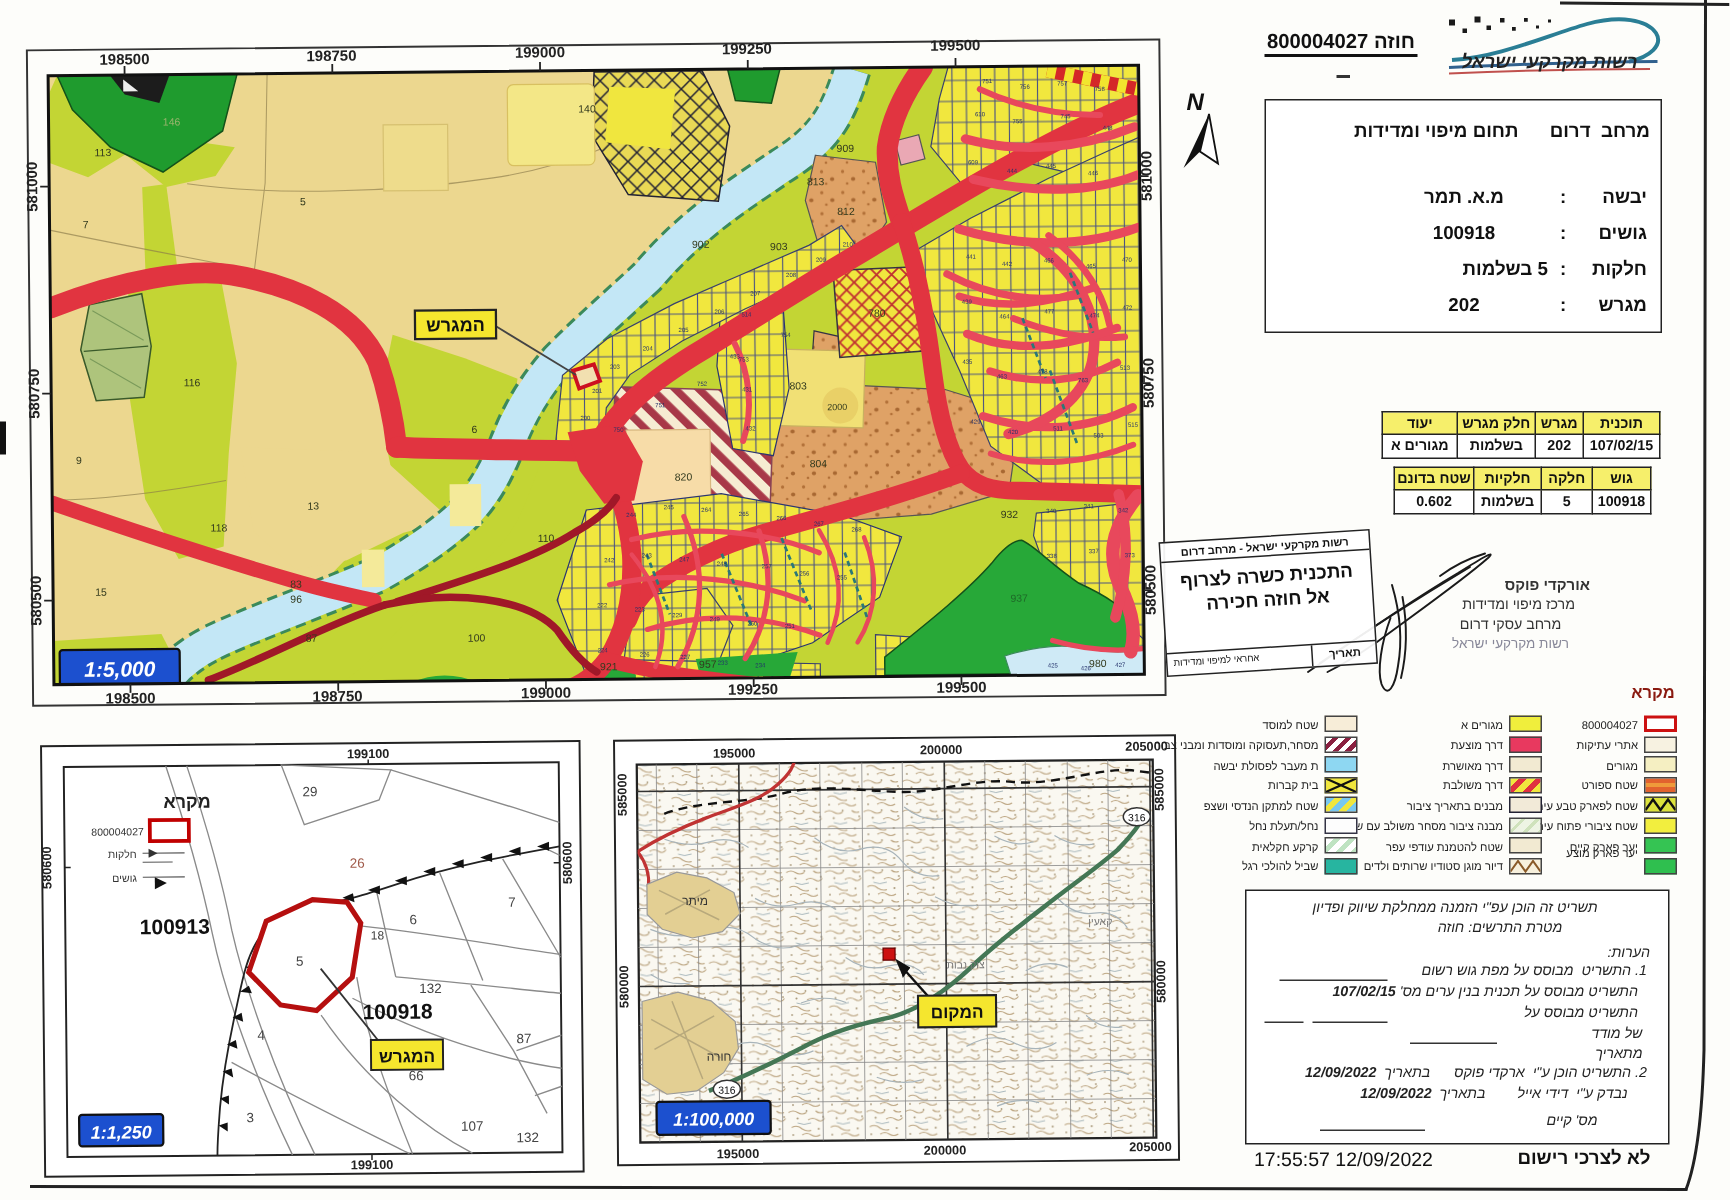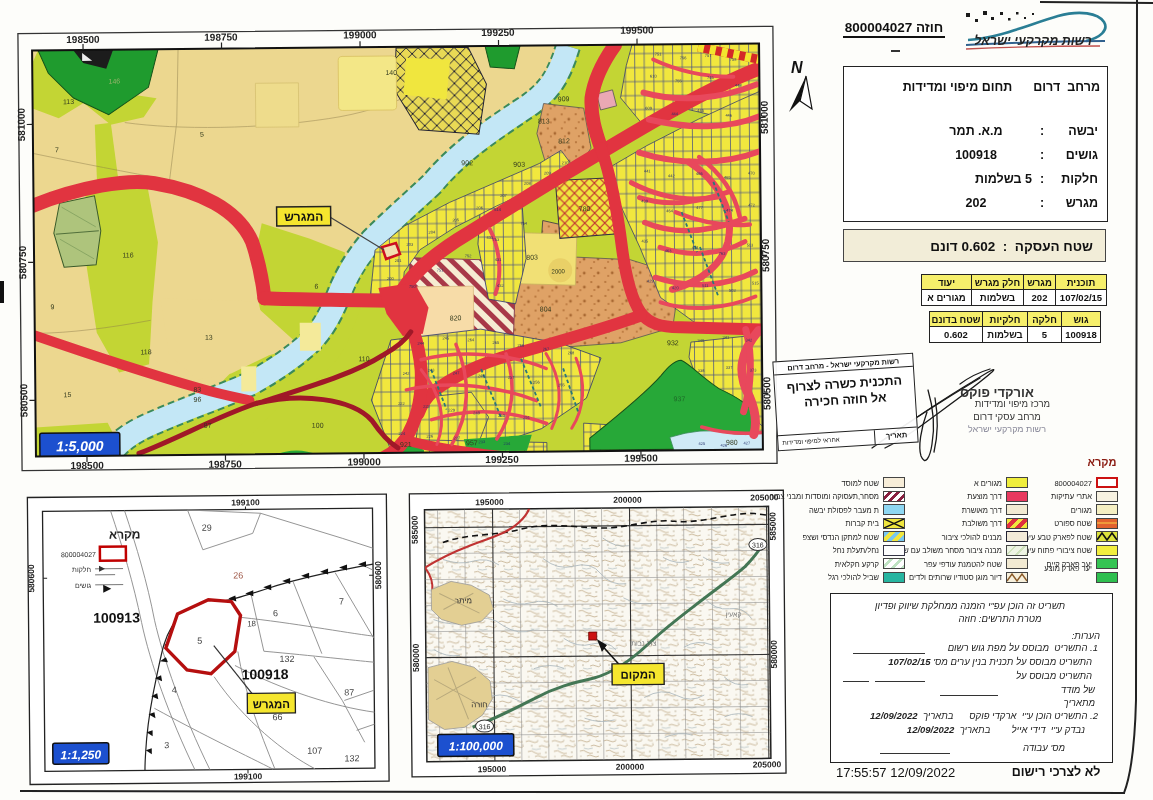--- a/index.html
+++ b/index.html
@@ -632,21 +632,20 @@
 <div class="abs" style="left:920px;top:148px;width:112px;text-align:center;font-size:12.5px;font-weight:bold;color:#111;">100918</div>
 
 <div class="abs rtl" style="left:1058px;top:172px;width:40px;font-size:12.5px;font-weight:bold;color:#111;">חלקות</div>
 <div class="abs" style="left:1040px;top:172px;font-size:12.5px;font-weight:bold;color:#111;">:</div>
 <div class="abs rtl" style="left:920px;top:172px;width:112px;text-align:right;font-size:12.5px;font-weight:bold;color:#111;">5 בשלמות</div>
 
 <div class="abs rtl" style="left:1058px;top:196px;width:40px;font-size:12.5px;font-weight:bold;color:#111;">מגרש</div>
 <div class="abs" style="left:1040px;top:196px;font-size:12.5px;font-weight:bold;color:#111;">:</div>
 <div class="abs" style="left:920px;top:196px;width:112px;text-align:center;font-size:12.5px;font-weight:bold;color:#111;">202</div>
 
-<div class="abs rtl" style="left:843px;top:229px;width:263px;height:33px;border:1.2px solid #444;background:#f2edd8;font-size:13.5px;font-weight:bold;color:#111;line-height:33px;padding-right:12px;box-sizing:border-box;">שטח העסקה &nbsp;: &nbsp;0.602 דונם</div>
 
 <table dir="rtl" class="abs" style="left:921px;top:274px;border-collapse:collapse;font-size:9.5px;font-weight:bold;color:#111;table-layout:fixed;">
   <tbody>
         <tr style="background:#f6ef6b;">
     <td style="border:1.2px solid #222;width:48px;text-align:center;height:12px;">תוכנית</td>
     <td style="border:1.2px solid #222;width:29px;text-align:center;">מגרש</td>
     <td style="border:1.2px solid #222;width:49px;text-align:center;">חלק מגרש</td>
     <td style="border:1.2px solid #222;width:47px;text-align:center;">יעוד</td>
   </tr>
   <tr style="background:#fff;">
@@ -678,21 +677,21 @@
 <div class="abs" style="left:775px;top:357px;width:139px;height:88px;border:1.6px solid #222;background:rgba(255,255,255,.93);transform:rotate(-3.6deg);">
   <div class="rtl" style="font-size:7.3px;font-weight:bold;color:#111;text-align:center;border-bottom:1.2px solid #222;padding:1.5px 0;white-space:nowrap;">רשות מקרקעי ישראל - מרחב דרום</div>
   <div class="rtl" style="font-size:12.5px;font-weight:bold;color:#111;text-align:center;margin-top:5px;line-height:16px;">התכנית כשרה לצרוף<br>אל חוזה חכירה</div>
   <div style="position:absolute;left:0;bottom:0;width:100%;height:14px;border-top:1.2px solid #222;font-size:6.3px;color:#111;">
     <span class="rtl" style="position:absolute;left:4px;top:3px;">אחראי למיפוי ומדידות</span>
     <span style="position:absolute;right:10px;top:2px;font-size:7.5px;font-weight:bold;">תאריך</span>
     <span style="position:absolute;right:42px;top:0;height:100%;border-left:1.1px solid #222;"></span>
   </div>
 </div>
 
-<div class="abs rtl" style="left:960px;top:385px;width:100px;text-align:left;font-size:13px;font-weight:bold;color:#333;">אורקדי פוקס</div>
+<div class="abs rtl" style="left:960px;top:385px;width:100px;text-align:right;font-size:10px;font-weight:bold;color:#333;">אורקדי פוקס</div>
 
 <div class="abs rtl" style="left:932px;top:398px;width:118px;text-align:right;font-size:9.5px;color:#333;">מרכז מיפוי ומדידות</div>
 
 <div class="abs rtl" style="left:948px;top:411px;width:118px;text-align:center;font-size:9.5px;color:#333;">מרחב עסקי דרום</div>
 
 <div class="abs rtl" style="left:948px;top:424px;width:118px;text-align:center;font-size:9px;color:#889;">רשות מקרקעי ישראל</div>
 
 <div class="abs rtl" style="left:1082px;top:456px;width:40px;font-size:11px;font-weight:bold;color:#8a1a10;text-align:center;">מקרא</div>
 <style>
 .sw{position:absolute;width:22px;height:11px;border:1px solid #444;box-sizing:border-box;}
@@ -733,21 +732,21 @@
 <div class="sw" style="left:1006px;top:490.5px;background:#e8395f;"></div>
     <div class="lt" style="left:892px;top:492px;">דרך מוצעת</div>
 
 <div class="sw" style="left:1006px;top:504px;background:#f2ead2;"></div>
     <div class="lt" style="left:892px;top:505.5px;">דרך מאושרת</div>
 
 <div class="sw" style="left:1006px;top:517.5px;background:repeating-linear-gradient(135deg,#f0e63e 0 4px,#e03040 4px 8px);"></div>
     <div class="lt" style="left:892px;top:519px;">דרך משולבת</div>
 
 <div class="sw" style="left:1006px;top:531px;background:#f2ead8;border:1.8px solid #223;"></div>
-    <div class="lt" style="left:892px;top:532.5px;">מבנים להולכי ציבור</div>
+    <div class="lt" style="left:892px;top:532.5px;">מבנים בתאריך ציבור</div>
 
 <div class="sw" style="left:1006px;top:544.5px;background:repeating-linear-gradient(135deg,#eef4e4 0 5px,#cfe2bc 5px 7px);"></div>
     <div class="lt" style="left:892px;top:546px;">מבנה ציבור מסחר משולב עם שצפ</div>
 
 <div class="sw" style="left:1006px;top:558px;background:#f2ead2;"></div>
     <div class="lt" style="left:892px;top:559.5px;">שטח להטמנת עודפי עפר</div>
 
 <div class="sw" style="left:1006px;top:571.5px;background:#f7f0dc;">
       <svg width="20" height="9" style="display:block">
         <path d="M0,8 L5,1 10,8 15,1 20,8" fill="none" stroke="#8a5a28" stroke-width="1.4"></path>
@@ -791,20 +790,20 @@
 <div class="abs" style="left:853px;top:653px;width:72px;border-bottom:1px solid #333;"></div>
 <div class="abs rtl" style="left:860px;top:656px;width:232px;text-align:right;font-size:9.5px;font-style:italic;color:#222;">התשריט מבוסס על תכנית בנין ערים מס' <b>107/02/15</b></div>
 <div class="abs rtl" style="left:930px;top:670px;width:162px;text-align:right;font-size:9.5px;font-style:italic;color:#222;">התשריט מבוסס על</div>
 <div class="abs" style="left:875px;top:681px;width:50px;border-bottom:1px solid #333;"></div>
 <div class="abs" style="left:843px;top:681px;width:26px;border-bottom:1px solid #333;"></div>
 <div class="abs rtl" style="left:1020px;top:684px;width:75px;text-align:right;font-size:9.5px;font-style:italic;color:#222;">של מודד</div>
 <div class="abs" style="left:940px;top:695px;width:58px;border-bottom:1px solid #333;"></div>
 <div class="abs rtl" style="left:1030px;top:697px;width:65px;text-align:right;font-size:9.5px;font-style:italic;color:#222;">מתאריך</div>
 <div class="abs rtl" style="left:845px;top:710px;width:253px;text-align:right;font-size:9.5px;font-style:italic;color:#222;">2. התשריט הוכן ע"י &nbsp;ארקדי פוקס &nbsp;&nbsp;&nbsp;&nbsp; בתאריך &nbsp;<b>12/09/2022</b></div>
 <div class="abs rtl" style="left:845px;top:724px;width:240px;text-align:right;font-size:9.5px;font-style:italic;color:#222;">נבדק ע"י &nbsp;דידי אייל &nbsp;&nbsp;&nbsp;&nbsp;&nbsp;&nbsp; בתאריך &nbsp;<b>12/09/2022</b></div>
-<div class="abs rtl" style="left:965px;top:742px;width:100px;text-align:right;font-size:9.5px;font-style:italic;color:#222;">מס' עבודה</div>
+<div class="abs rtl" style="left:965px;top:742px;width:100px;text-align:right;font-size:9.5px;font-style:italic;color:#222;">מס' קיים</div>
 <div class="abs" style="left:880px;top:753px;width:70px;border-bottom:1px solid #333;"></div>
 
 <div class="abs rtl" style="left:1000px;top:765px;width:112px;text-align:center;font-size:12.5px;font-weight:bold;color:#111;">לא לצרכי רישום</div>
 
 <div class="abs" style="left:836px;top:765px;width:140px;font-size:13px;color:#111;">17:55:57 12/09/2022</div>
 
 </div>
 
 </body></html>

